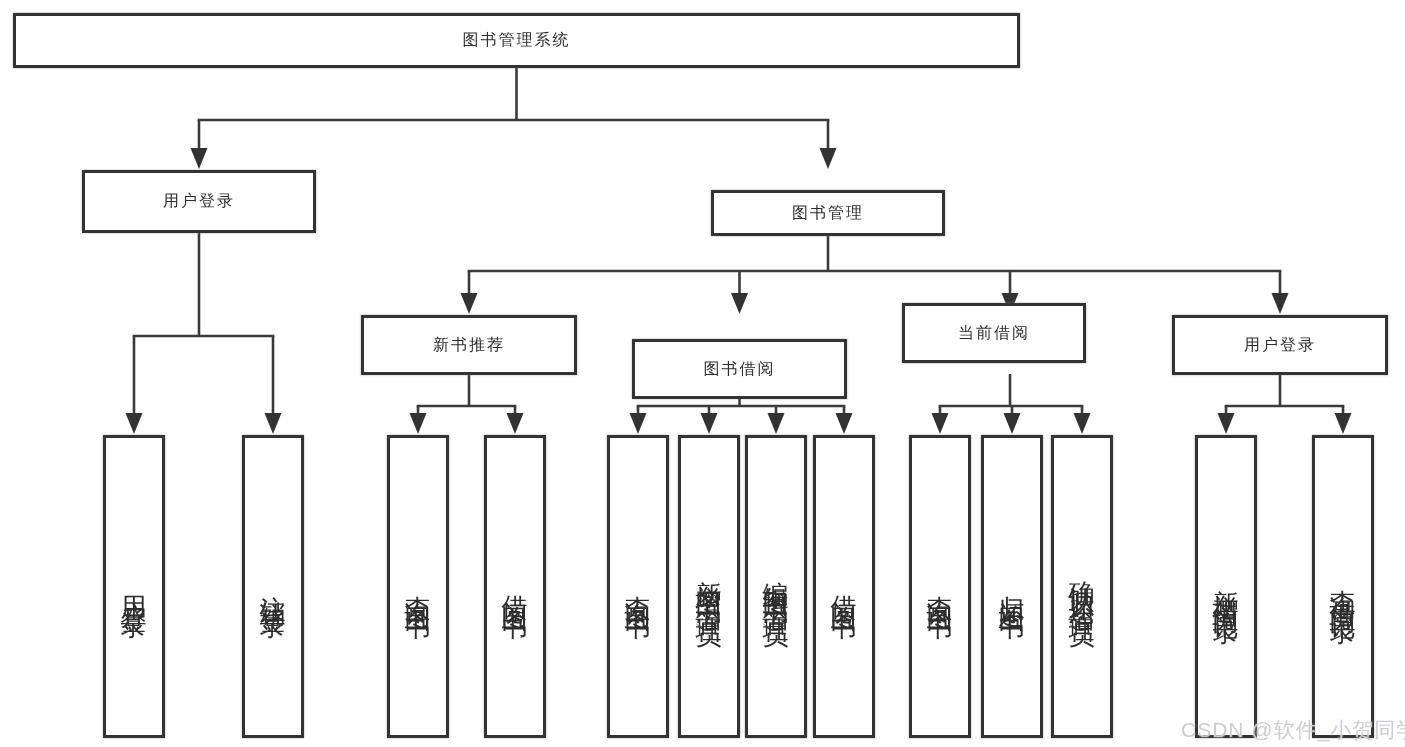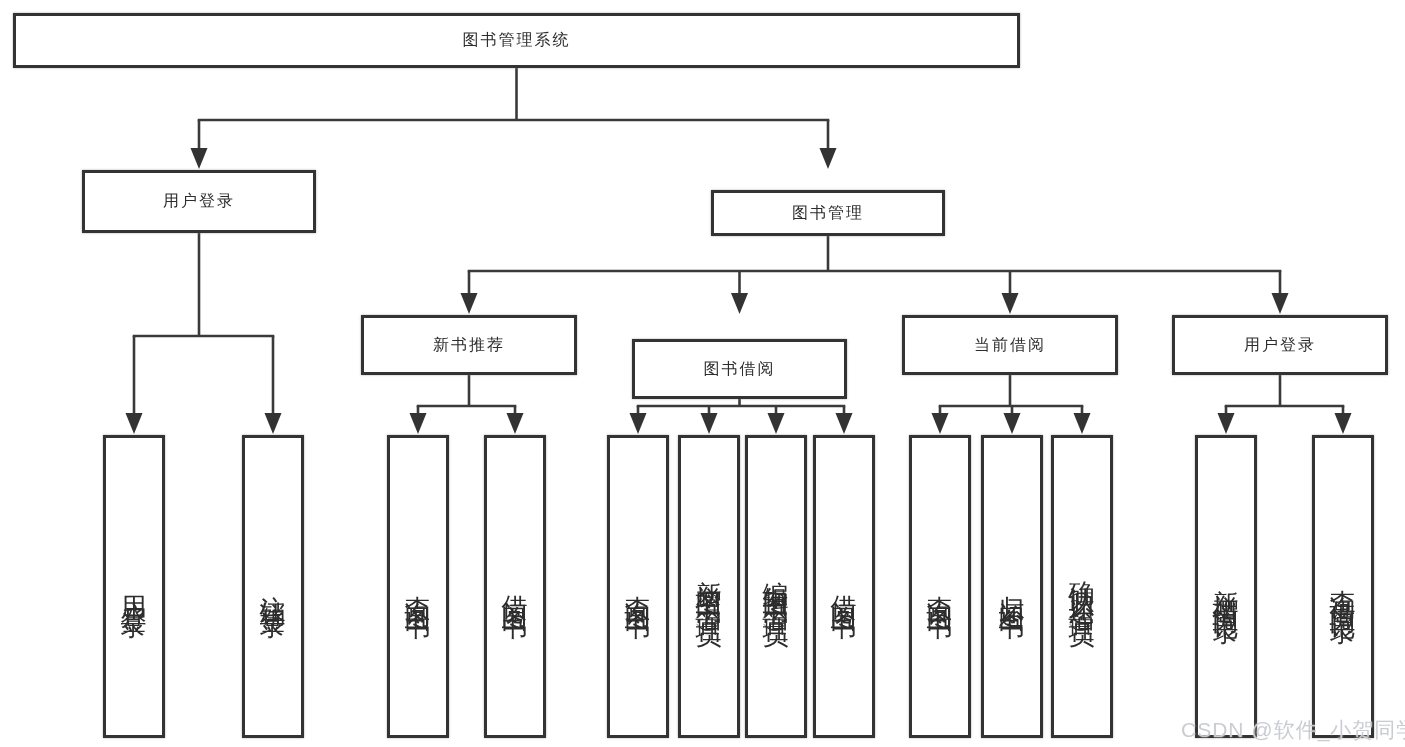--- a/index.html
+++ b/index.html
@@ -124,21 +124,21 @@
       </div>
       <div class="node node-h" style="left: 711px; top: 170px; width: 234px; height: 46px; margin-top: 20px;">
         <span class="node-label">图书管理</span>
       </div>
       <div class="node node-h" style="left: 361px; top: 315px; width: 216px; height: 60px;">
         <span class="node-label">新书推荐</span>
       </div>
       <div class="node node-h" style="left: 632px; top: 315px; width: 215px; height: 60px; margin-top: 24px;">
         <span class="node-label">图书借阅</span>
       </div>
-      <div class="node node-h" style="left: 902px; top: 315px; width: 216px; height: 60px; font-family: Liberation Mono, monospace;">
+      <div class="node node-h" style="left: 902px; top: 303px; width: 184px; height: 60px; font-family: Liberation Mono, monospace;">
         <span class="node-label">当前借阅</span>
       </div>
       <div class="node node-h" style="left: 1172px; top: 315px; width: 216px; height: 60px;">
         <span class="node-label">用户登录</span>
       </div>
       <div class="node node-v" style="left: 103px; top: 435px; width: 62px; height: 303px;">
         <span class="node-label">用户登录</span>
       </div>
       <div class="node node-v" style="left: 242px; top: 435px; width: 62px; height: 303px;">
         <span class="node-label">注销登录</span>

